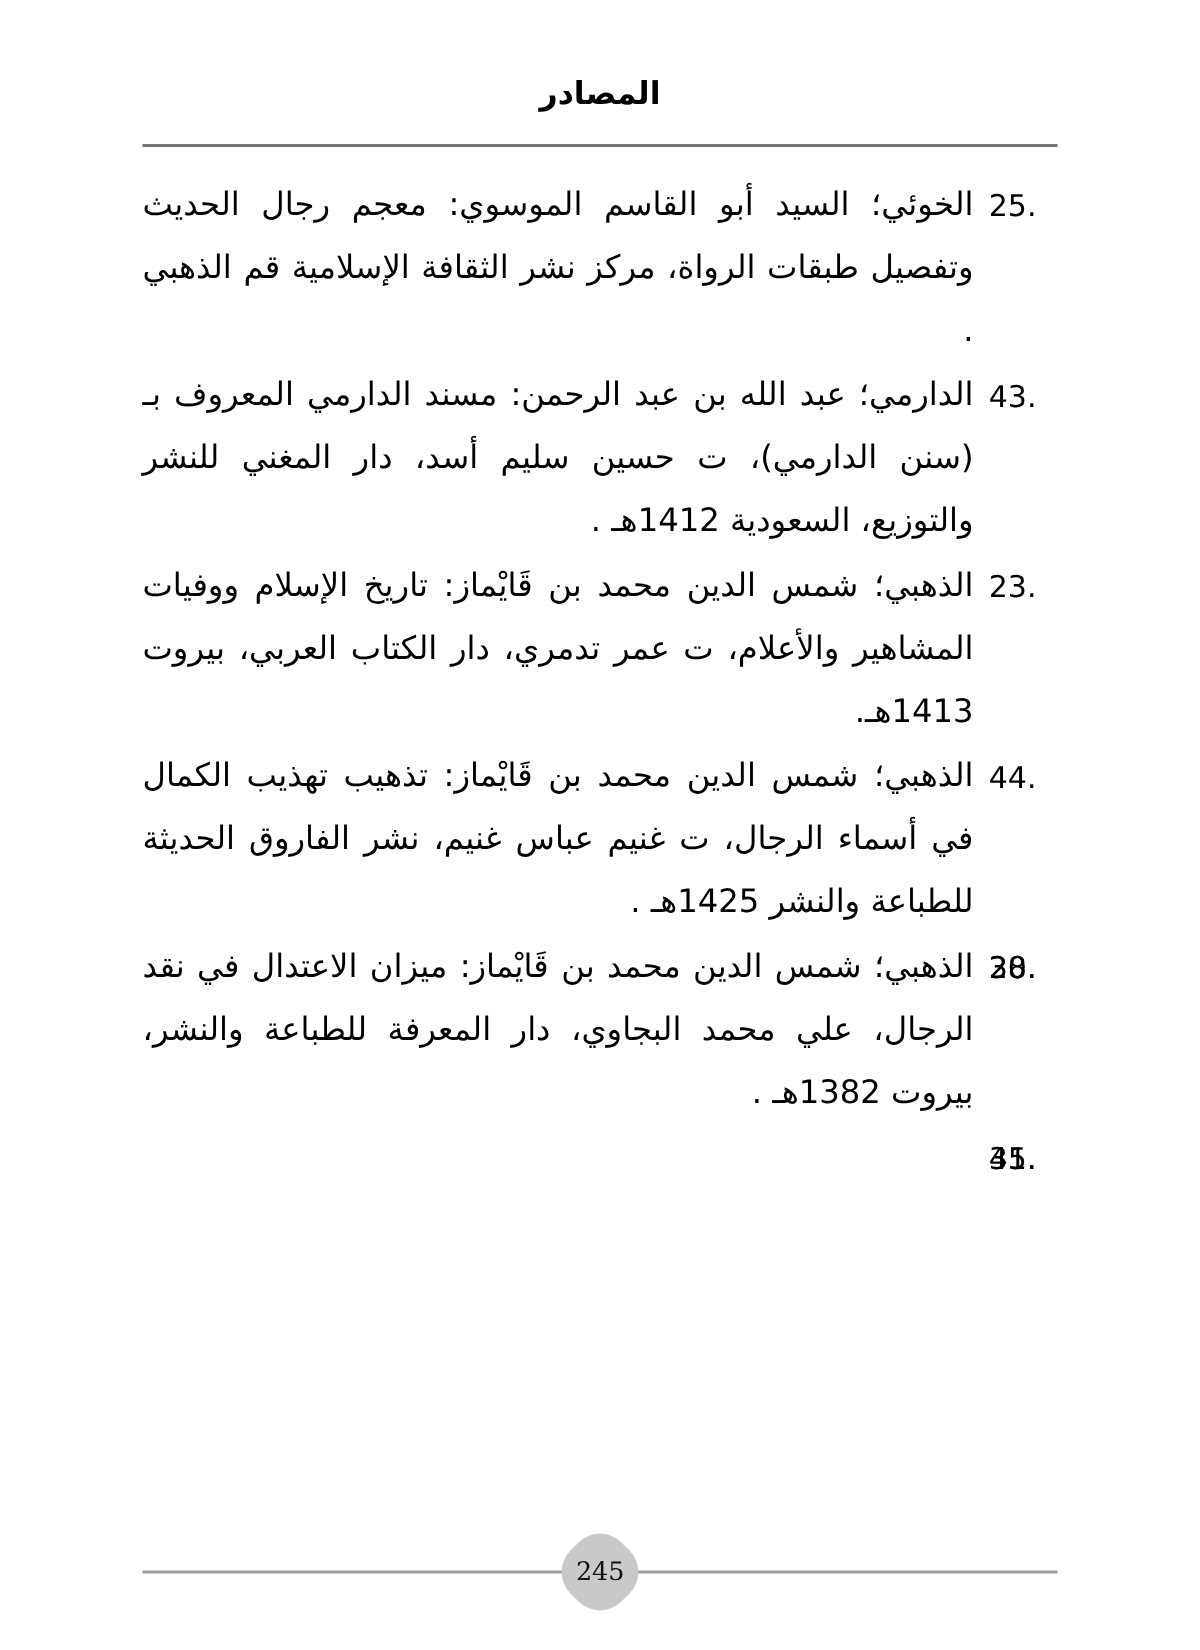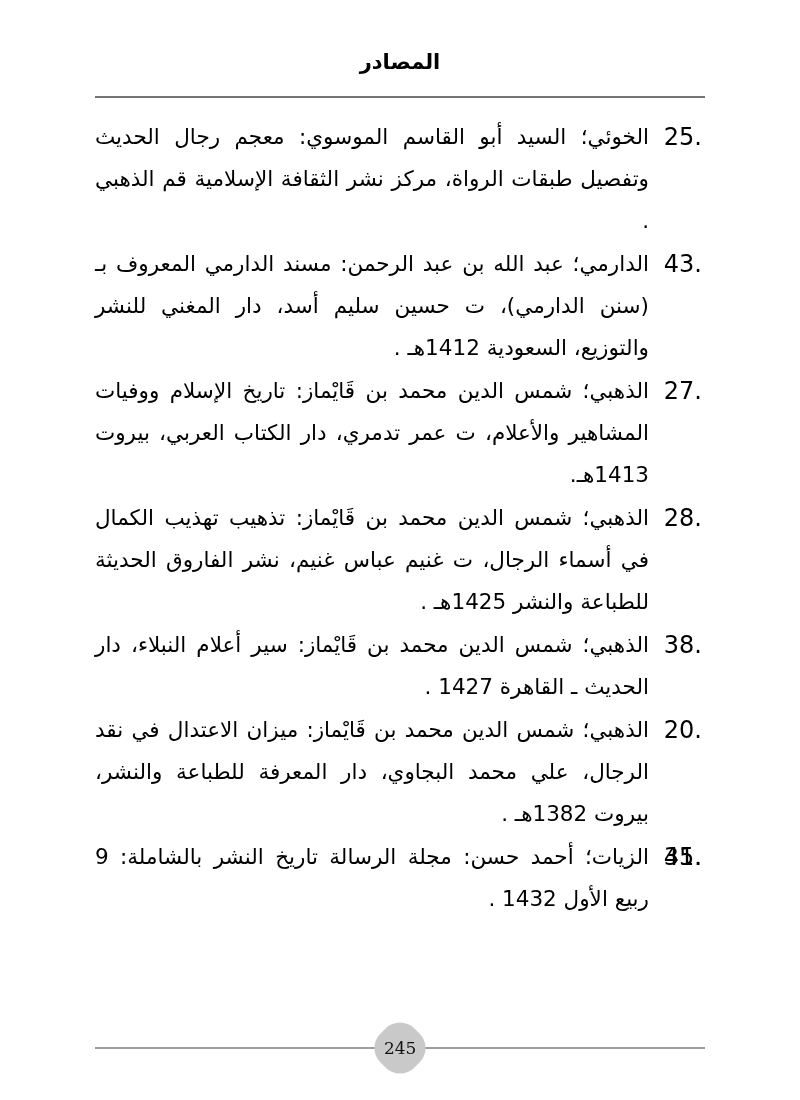--- a/index.html
+++ b/index.html
@@ -45,25 +45,25 @@
     font-size: 21.5px;
     line-height: 42px;
   }
   .entry {
     position: relative;
     padding-right: 56px;   
     margin-bottom: 1px;
   }
   .entry-num {
     position: absolute;
-    right: 3px;
+    right: 14px;
     top: 0;
     direction: ltr;        
     unicode-bidi: embed;
-    font-size: 24px;
+    font-size: 20px;
   }
 
   
   .footer-rule {
     position: absolute;
     top: 1047px;
     left: 95px;
     right: 95px;
     height: 0;
     border-top: 2px solid #9e9e9e;
@@ -103,46 +103,44 @@
     <span class="entry-num">25.</span>
     <span class="entry-text">الخوئي؛ السيد أبو القاسم الموسوي: معجم رجال الحديث وتفصيل طبقات الرواة، مركز نشر الثقافة الإسلامية قم الذهبي .</span>
   </div>
 
   <div class="entry">
     <span class="entry-num">43.</span>
     <span class="entry-text">الدارمي؛ عبد الله بن عبد الرحمن: مسند الدارمي المعروف بـ (سنن الدارمي)، ت حسين سليم أسد، دار المغني للنشر والتوزيع، السعودية 1412هـ .</span>
   </div>
 
   <div class="entry">
-    <span class="entry-num">27.</span>
+    <span class="entry-num">23.</span>
     <span class="entry-text">الذهبي؛ شمس الدين محمد بن قَايْماز: تاريخ الإسلام ووفيات المشاهير والأعلام، ت عمر تدمري، دار الكتاب العربي، بيروت 1413هـ.</span>
   </div>
 
   <div class="entry">
-    <span class="entry-num">28.</span>
+    <span class="entry-num">44.</span>
     <span class="entry-text">الذهبي؛ شمس الدين محمد بن قَايْماز: تذهيب تهذيب الكمال في أسماء الرجال، ت غنيم عباس غنيم، نشر الفاروق الحديثة للطباعة والنشر 1425هـ .</span>
   </div>
 
   <div class="entry">
     <span class="entry-num">38.</span>
-    <span class="entry-text">الذهبي؛ شمس الدين محمد بن قَايْماز: سير أعلام النبلاء، دار الحديث ـ القاهرة 1427 .</span>
   </div>
 
   <div class="entry">
     <span class="entry-num">20.</span>
     <span class="entry-text">الذهبي؛ شمس الدين محمد بن قَايْماز: ميزان الاعتدال في نقد الرجال، علي محمد البجاوي، دار المعرفة للطباعة والنشر، بيروت 1382هـ .</span>
   </div>
 
   <div class="entry">
     <span class="entry-num">31.</span>
   </div>
 
   <div class="entry">
     <span class="entry-num">45.</span>
-    <span class="entry-text">الزيات؛ أحمد حسن: مجلة الرسالة تاريخ النشر بالشاملة: 9 ربيع الأول 1432 .</span>
   </div>
 </div>
 
   <div class="footer-rule"></div>
 
   <div class="page-badge">
     <span class="page-badge-num">245</span>
   </div>
 
 </div>

